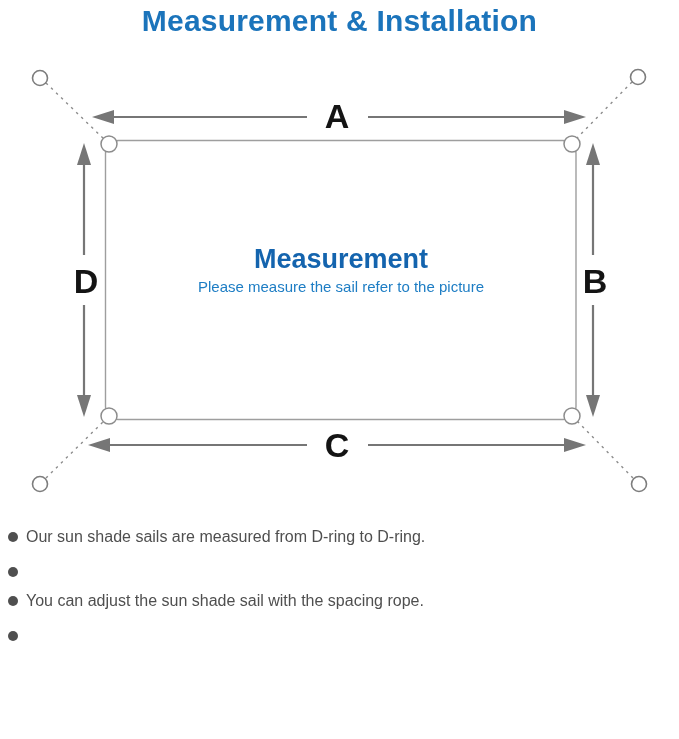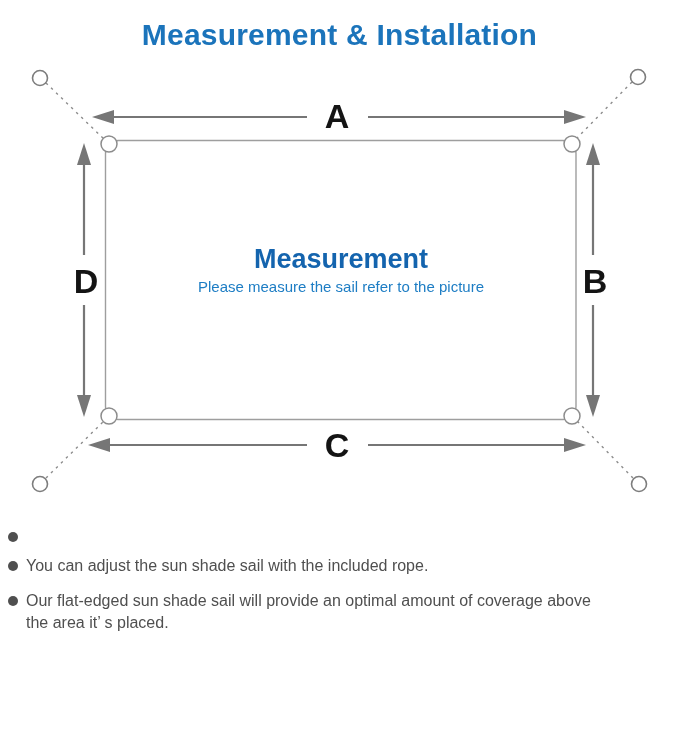--- a/index.html
+++ b/index.html
@@ -11,21 +11,21 @@
     --outline-gray:#9e9e9e;
     --dash-gray:#8c8c8c;
   }
   *{box-sizing:border-box;margin:0;padding:0}
   html,body{background:#fff}
   body{
     width:679px;height:739px;position:relative;overflow:hidden;
     font-family:"Liberation Sans",sans-serif;
   }
   .page-title{
-    position:absolute;top:16px;left:0;width:679px;
+    position:absolute;top:2px;left:0;width:679px;
     text-align:center;
     font-size:30px;font-weight:700;letter-spacing:.2px;
     color:var(--accent-blue);
     line-height:38px;
   }
   .diagram{
     position:absolute;top:55px;left:0;
   }
   .st-arrow{stroke:var(--arrow-gray);stroke-width:2.2;fill:none}
   .st-head{fill:var(--arrow-gray);stroke:none}
@@ -119,23 +119,25 @@
   </g>
   <text class="dim-label" x="595" y="238" text-anchor="middle">B</text>
 
   <text class="center-title" x="341" y="213" text-anchor="middle">Measurement</text>
   <text class="center-sub" x="341" y="237" text-anchor="middle">Please measure the sail refer to the picture</text>
 </svg>
 
 <ul class="notes">
   <li class="note-item">
     <span class="bullet-dot"></span>
+    <span class="note-text">Our sun shade sails are measured from D-ring to D-ring.</span>
   </li>
   <li class="note-item">
     <span class="bullet-dot"></span>
-    <span class="note-text">You can adjust the sun shade sail with the included rope.</span>
   </li>
   <li class="note-item">
     <span class="bullet-dot"></span>
-    <span class="note-text">Our flat-edged sun shade sail will provide an optimal amount of coverage above
-the area it’ s placed.</span>
+    <span class="note-text">You can adjust the sun shade sail with the spacing rope.</span>
+  </li>
+  <li class="note-item">
+    <span class="bullet-dot"></span>
   </li>
 </ul>
 
 </body></html>

